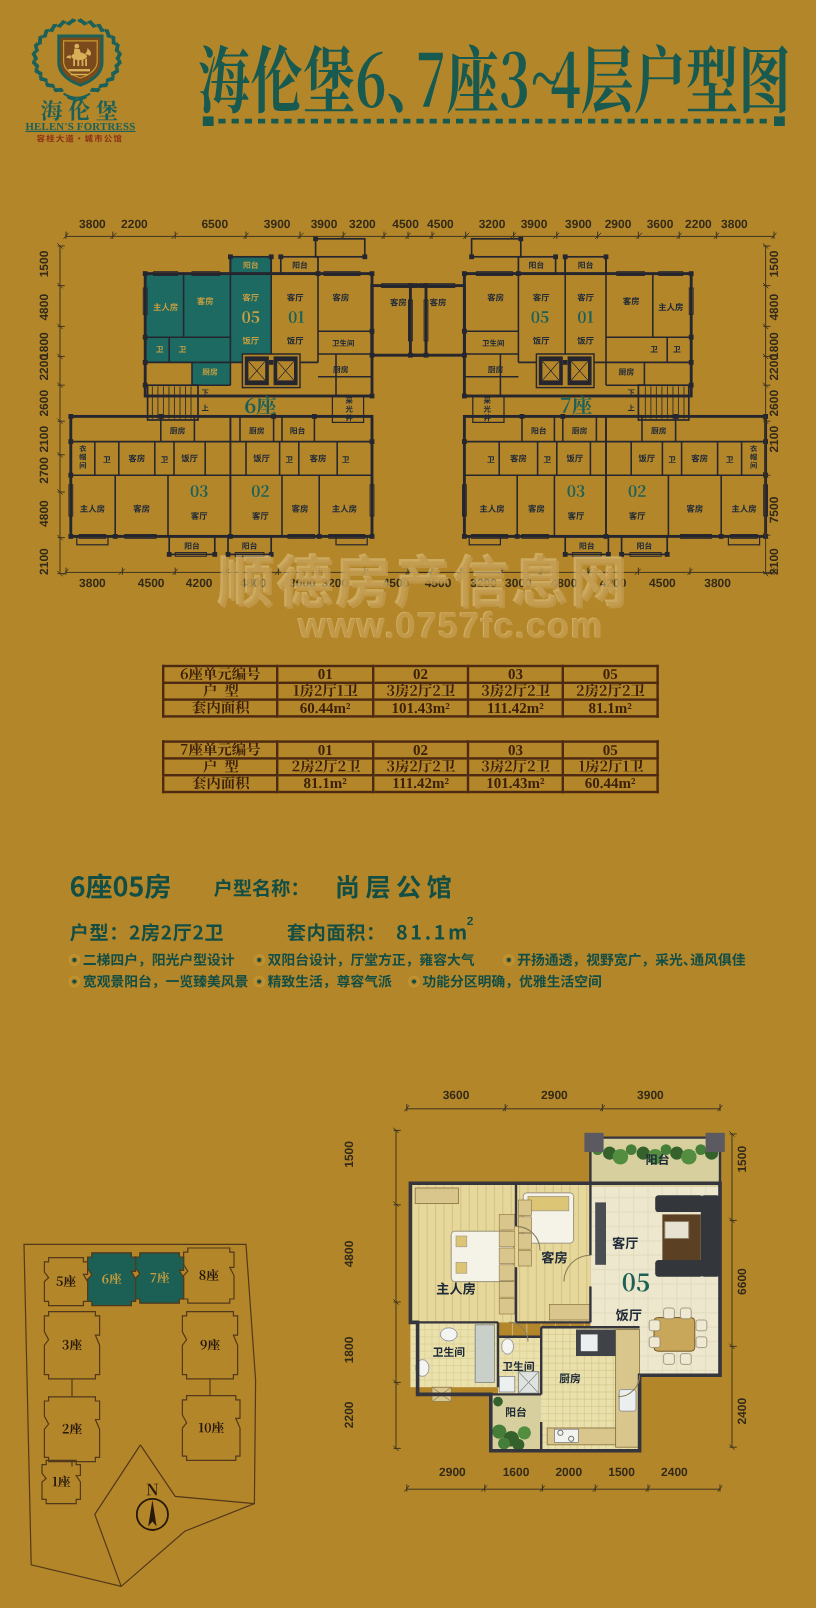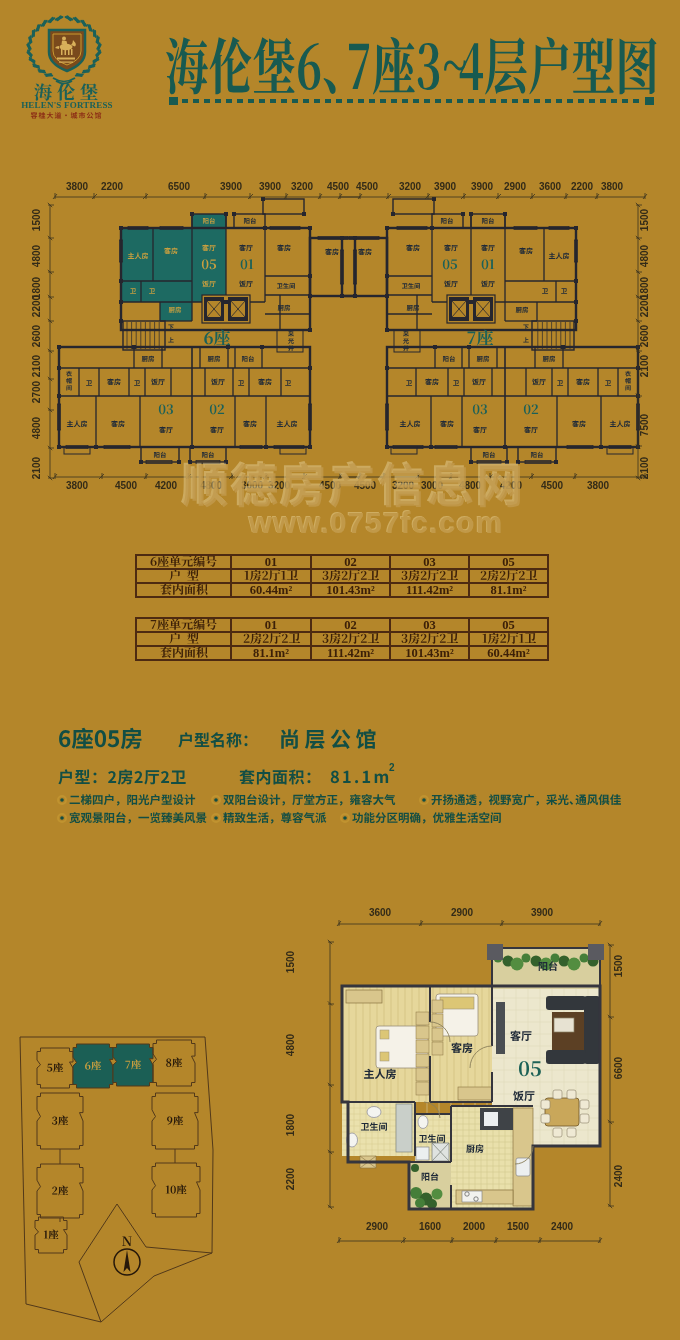--- a/index.html
+++ b/index.html
@@ -211,21 +211,21 @@
     <rect x="59" y="61.5" width="14" height="1.2" fill="#d8b05a"></rect>
     <defs id="dv1"></defs>
   </svg>
 <svg class="abs" style="left:0;top:0" width="240" height="130" viewBox="0 0 240 130">
     <g fill="#1b6159">
       <use href="#g0" transform="translate(33.8 99.0) scale(0.0740 -0.0740)"></use>
       <use href="#g1" transform="translate(56.8 99.0) scale(0.0740 -0.0740)"></use>
       <use href="#g2" transform="translate(79.8 99.0) scale(0.0740 -0.0740)"></use>
     </g>
   </svg>
-<div class="abs" style="left:0px;top:100px;width:134px;text-align:center;font-family:'Liberation Serif',serif;font-weight:bold;font-size:9px;color:#1b6159;letter-spacing:0.2px;">HELEN'S FORTRESS</div>
+<div class="abs" style="left:0px;top:100px;width:134px;text-align:center;font-family:'Liberation Serif',serif;font-weight:bold;font-size:9px;color:#1b6159;letter-spacing:0.2px;text-decoration:underline;">HELEN'S FORTRESS</div>
 <svg class="abs" style="left:0;top:108px" width="240" height="16" viewBox="0 0 240 16">
     <g fill="#8d2f16">
       <use href="#g3" transform="translate(30.5 10.0) scale(0.0280 -0.0280)"></use>
       <use href="#g4" transform="translate(38.5 10.0) scale(0.0280 -0.0280)"></use>
       <use href="#g5" transform="translate(46.5 10.0) scale(0.0280 -0.0280)"></use>
       <use href="#g6" transform="translate(54.5 10.0) scale(0.0280 -0.0280)"></use>
       <use href="#g7" transform="translate(62.5 10.0) scale(0.0280 -0.0280)"></use>
       <use href="#g8" transform="translate(70.5 10.0) scale(0.0280 -0.0280)"></use>
       <use href="#g9" transform="translate(78.5 10.0) scale(0.0280 -0.0280)"></use>
       <use href="#g10" transform="translate(86.5 10.0) scale(0.0280 -0.0280)"></use>

